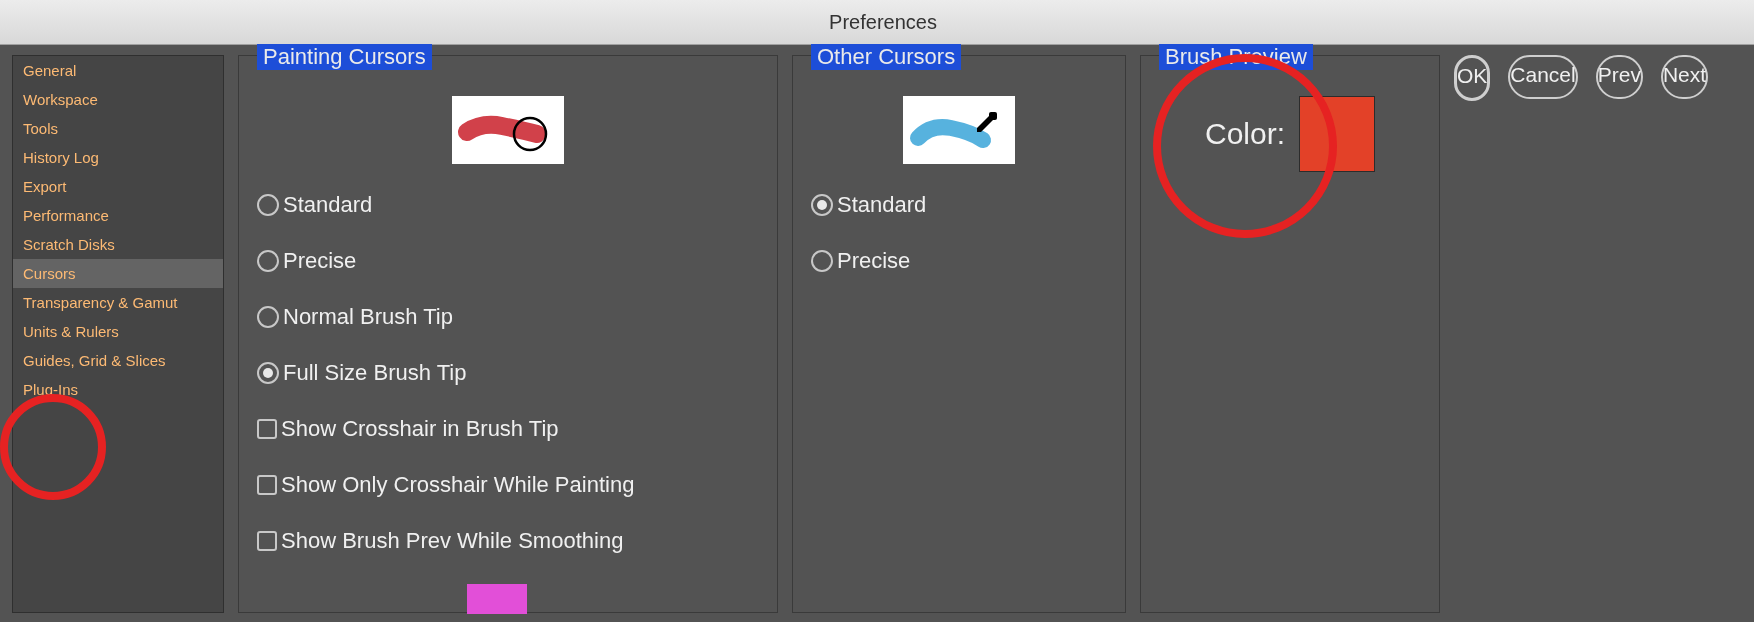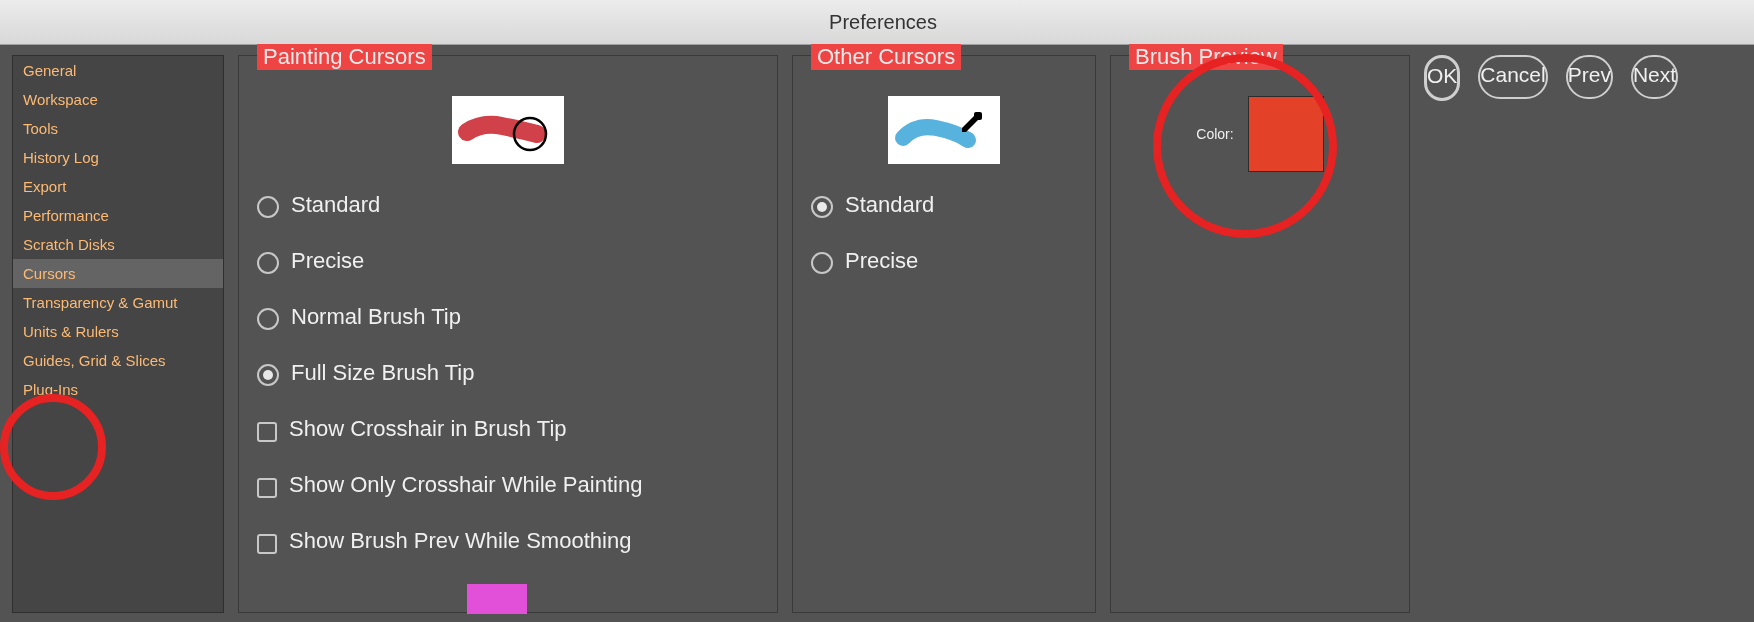--- a/index.html
+++ b/index.html
@@ -56,48 +56,48 @@
   .group {
     border: 1px solid #3a3a3a;
     position: relative;
     padding: 40px 18px 10px 18px;
     box-sizing: border-box;
   }
   .group-title {
     position: absolute;
     top: -12px;
     left: 18px;
-    background: #ef4444;
+    background: #1d4ed8;
     padding: 0 6px;
     font-size: 22px;
     color: #eaeaea;
   }
   .group-painting {
     width: 540px;
   }
   .group-other {
-    width: 304px;
+    width: 334px;
   }
   .group-brush {
     width: 300px;
   }
   .preview-box {
     width: 112px;
     height: 68px;
     background: #fff;
     margin: 0 auto 28px auto;
     display: flex;
     align-items: center;
     justify-content: center;
     position: relative;
   }
   .option-row {
     display: flex;
-    align-items: flex-end;
-    gap: 12px;
+    align-items: center;
+    gap: 4px;
     margin: 10px 0 30px 0;
     font-size: 22px;
   }
   .radio {
     width: 22px;
     height: 22px;
     border: 2px solid #c8c8c8;
     border-radius: 50%;
     box-sizing: border-box;
     position: relative;
@@ -259,21 +259,21 @@
       </div>
       <div class="option-row">
         <div class="radio"></div>
         <span>Precise</span>
       </div>
     </div>
 
     <div class="group group-brush">
       <div class="group-title">Brush Preview</div>
       <div class="color-label-row">
-        <span style="font-size:14px">Color:</span>
+        <span style="font-size:30px">Color:</span>
         <div class="color-swatch" style="background:#e34128"></div>
       </div>
     </div>
 
     <div class="buttons">
       <div class="btn primary">OK</div>
       <div class="btn">Cancel</div>
       <div class="btn">Prev</div>
       <div class="btn">Next</div>
     </div>

